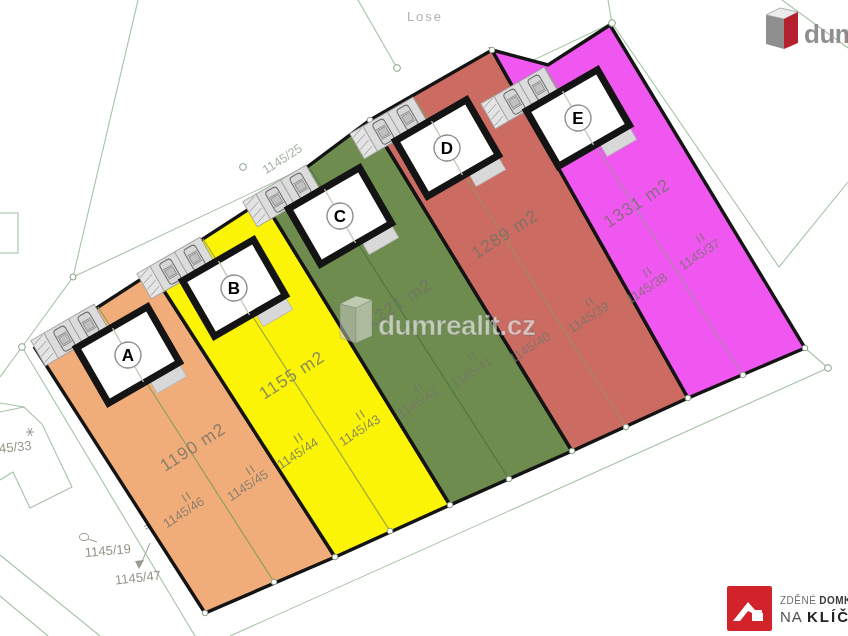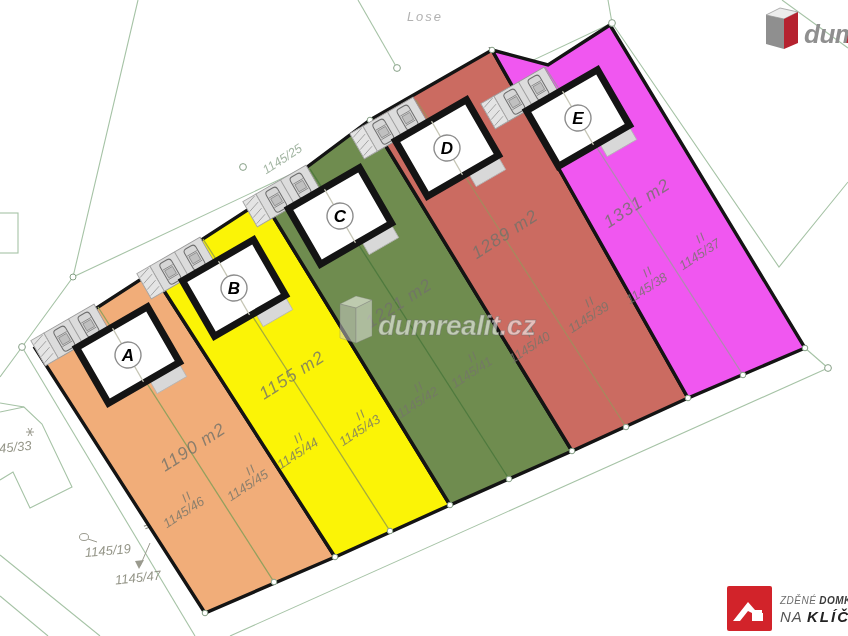--- a/index.html
+++ b/index.html
@@ -1,17 +1,17 @@
 <!DOCTYPE html>
 <html><head>
 <meta charset="utf-8">
 <style>
   html,body{margin:0;padding:0;background:#ffffff;}
   .stage{position:relative;width:848px;height:636px;overflow:hidden;background:#e5e5e5;
-         font-family:"Liberation Sans", sans-serif;font-style:italic;}
+         font-family:"Liberation Sans", sans-serif;}
   svg text{font-family:"Liberation Sans", sans-serif;}
   .cad-label{fill:#8f9082;opacity:.95;}
   .area-label{fill:#72726a;opacity:.8;letter-spacing:1px;font-size:17.5px;}
   .pnum{fill:#75756a;opacity:.8;font-size:13px;}
   .pmark{fill:#75756a;opacity:.8;font-size:12px;letter-spacing:1.5px;}
 </style>
 </head>
 <body>
 
 <div class="stage">

